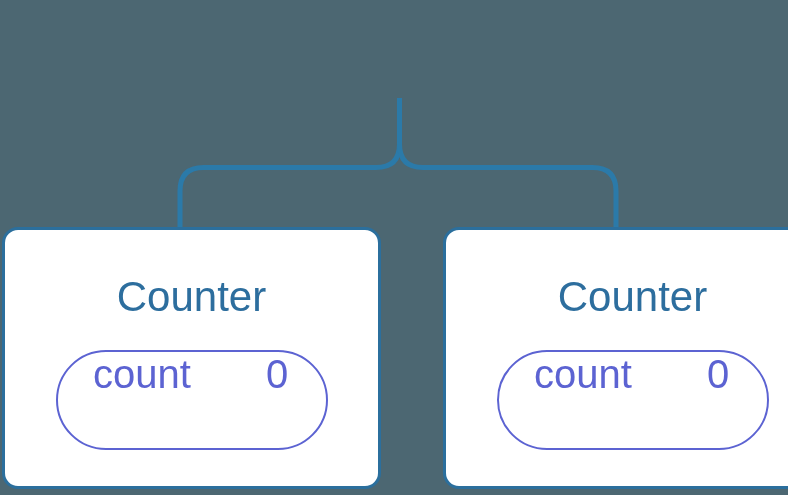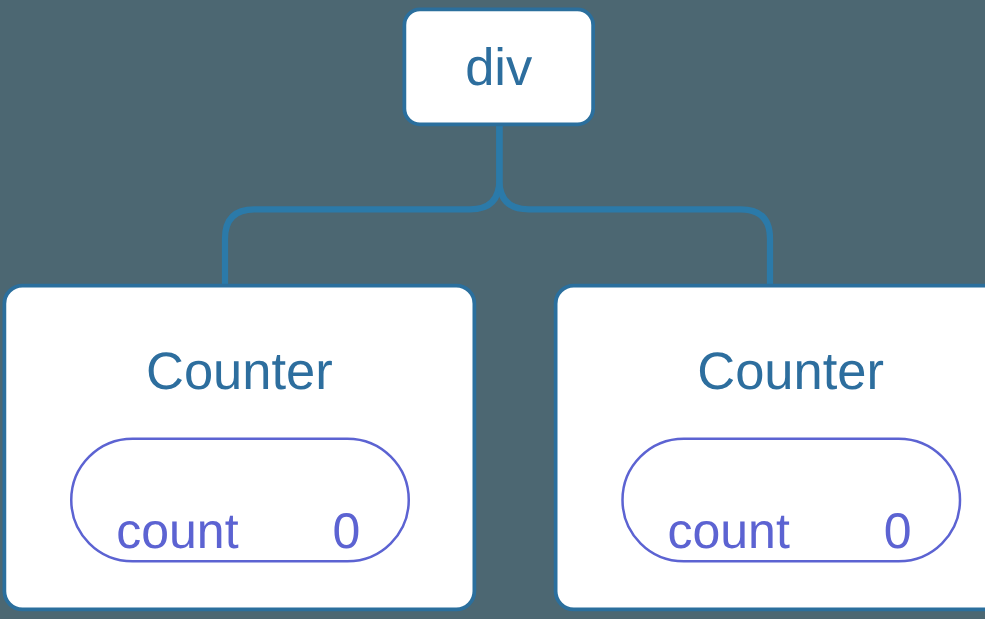--- a/index.html
+++ b/index.html
@@ -68,21 +68,21 @@
     color: #2d6e9e;
   }
   .pill {
     margin: 28px auto 0 auto;
     width: 272px;
     height: 100px;
     box-sizing: border-box;
     border: 2.5px solid #5c63d2;
     border-radius: 50px;
     display: flex;
-    align-items: flex-end;
+    align-items: flex-start;
     overflow: hidden;
     color: #5c63d2;
     font-size: 40px;
   }
   .pill-key {
     flex: 0 0 63%;
     display: flex;
     align-items: center;
     justify-content: center;
   }
@@ -100,23 +100,20 @@
 </head>
 <body>
 
 <div class="stage">
 
   <svg class="connector" viewBox="0 0 788 495" xmlns="http://www.w3.org/2000/svg">
     <path d="M 399.5 98 L 399.5 144 Q 399.5 167.5 376 167.5 L 203.5 167.5 Q 180 167.5 180 191 L 180 230" stroke="#2b7aa9"></path>
     <path d="M 399.5 98 L 399.5 144 Q 399.5 167.5 423 167.5 L 592.5 167.5 Q 616 167.5 616 191 L 616 230" stroke="#2b7aa9"></path>
   </svg>
 
-  <div class="root-node">
-    <span>div</span>
-  </div>
 
   <div class="card left">
     <div class="card-title">Counter</div>
     <div class="pill">
       <span class="pill-key">count</span>
       <span class="pill-divider"></span>
       <span class="pill-value">0</span>
     </div>
   </div>
 

